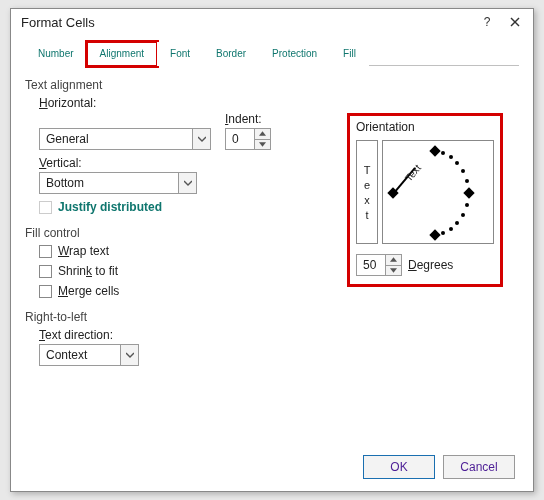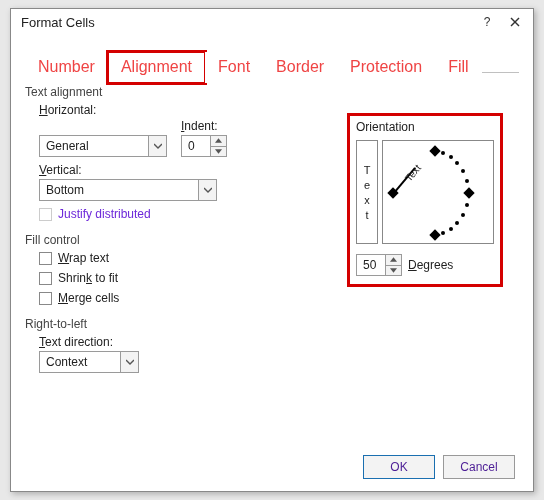--- a/index.html
+++ b/index.html
@@ -37,26 +37,26 @@
   }
   .titlebar .winbtn svg { width: 10px; height: 10px; }
   .body { padding: 6px 14px 10px 14px; }
   .tabs {
     display: flex;
     gap: 0;
     border-bottom: 1px solid #c0c0c0;
   }
   .tab {
     padding: 5px 12px 6px 12px;
-    font-size: 16px;
-    color: #ef4444;
+    font-size: 10px;
+    color: #0f766e;
     border: 1px solid transparent;
     border-bottom: none;
     position: relative;
-    top: 11px;
+    top: 1px;
     background: #fff;
   }
   .tab.active {
     border-color: #c0c0c0;
     border-bottom: 1px solid #fff;
   }
   .hl-red { outline: 3px solid #d40000; outline-offset: -1px; }
   .section-label { color: #444; margin: 12px 0 4px 0; }
   .sub { margin-left: 14px; }
   .field-row { margin-bottom: 6px; }
@@ -92,21 +92,21 @@
   .spinner .spin div + div { border-top: 1px solid #9a9a9a; }
   .spinner .spin svg { width: 7px; height: 5px; }
   .chk {
     display: flex; align-items: center; gap: 6px;
     margin-bottom: 6px;
   }
   .chk .box {
     width: 13px; height: 13px; border: 1px solid #888;
     background: #fff;
   }
-  .chk.disabled { color: #6d28d9; }
+  .chk.disabled { color: #0f766e; font-weight: bold; }
   .chk.disabled .box { border-color: #ccc; }
   .right-col {
     position: absolute;
     top: 78px; right: 30px;
     width: 156px;
     padding: 4px 6px 8px 6px;
   }
   .right-col.hl { border: 3px solid #d40000; }
   .orient-box {
     display:flex; gap:4px; margin: 6px 0 10px 0;
@@ -167,21 +167,21 @@
       <div class="tab">Protection</div>
       <div class="tab">Fill</div>
     </div>
 
     <div class="section-label">Text alignment</div>
 
     <div class="sub">
       <div class="field-row">
         <span class="field-lbl"><u>H</u>orizontal:</span>
         <div style="display:flex; gap:14px; align-items:flex-end;">
-          <div class="combo" style="width:128px">
+          <div class="combo" style="width:172px">
             <span class="val" style="flex:1">General</span>
             <span class="btn">
                 <svg viewBox="0 0 8 8">
                   <path d="M0 2 L4 6 L8 2" fill="none" stroke="#555" stroke-width="1.4"></path>
                 </svg>
               </span>
           </div>
           <div>
             <span class="field-lbl"><u>I</u>ndent:</span>
             <div class="spinner">
@@ -197,21 +197,21 @@
                       <path d="M0 0 L4 5 L8 0 Z" fill="#555"></path>
                     </svg>
                   </div>
               </div>
             </div>
           </div>
         </div>
       </div>
       <div class="field-row">
         <span class="field-lbl"><u>V</u>ertical:</span>
-        <div class="combo" style="width:178px">
+        <div class="combo" style="width:158px">
           <span class="val" style="flex:1">Bottom</span>
           <span class="btn">
               <svg viewBox="0 0 8 8">
                 <path d="M0 2 L4 6 L8 2" fill="none" stroke="#555" stroke-width="1.4"></path>
               </svg>
             </span>
         </div>
       </div>
       <div class="chk disabled">
         <span class="box"></span>

